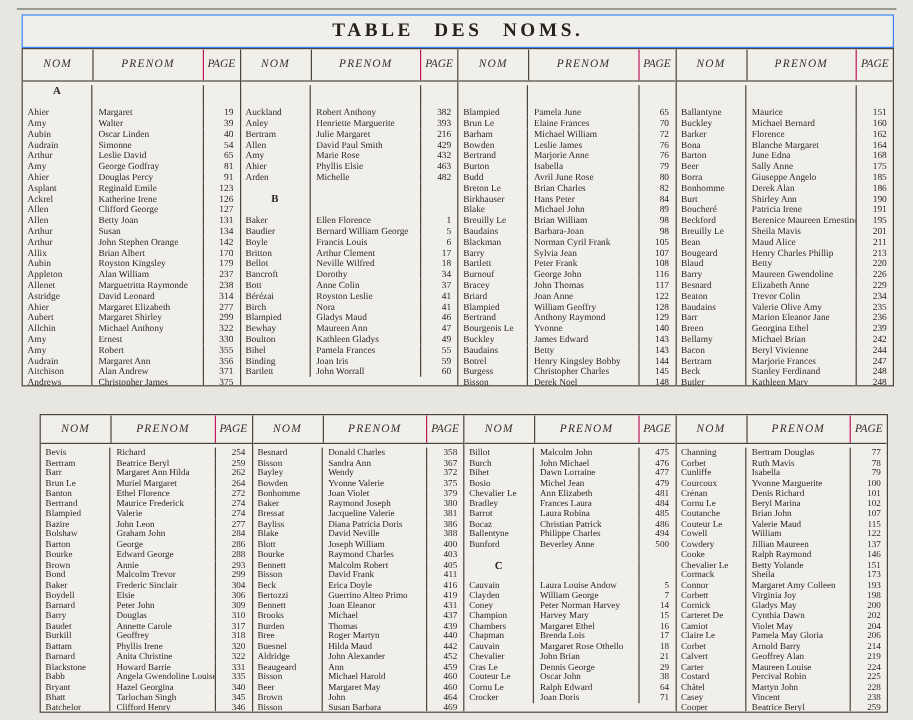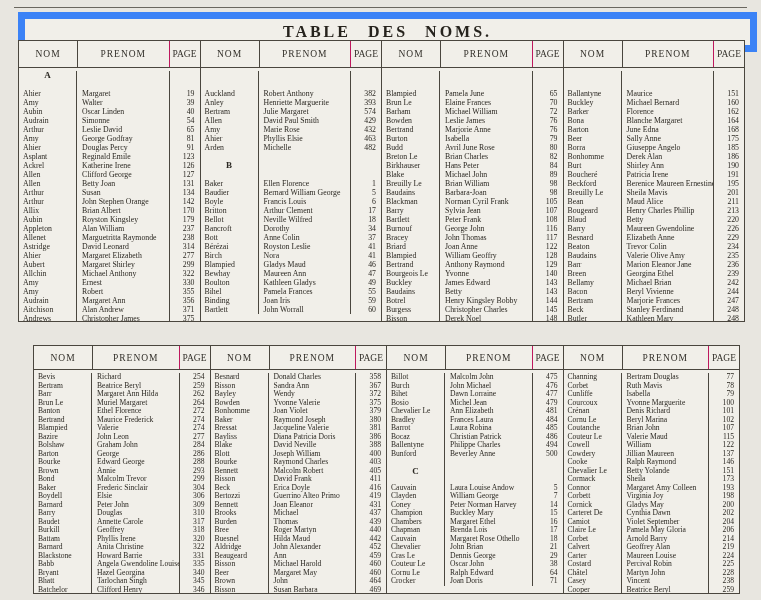--- a/index.html
+++ b/index.html
@@ -5,39 +5,39 @@
   html,body{margin:0;padding:0;}
   body{
     width:761px;height:600px;position:relative;overflow:hidden;
     background:#e8e6e0;
     font-family:"Liberation Serif","DejaVu Serif",serif;
     color:#2b2822;
   }
   .page-rule-top{position:absolute;left:14px;top:7px;width:733px;height:1px;background:#6a675f;}
   .title-box{
     position:absolute;left:18px;top:12px;width:725px;height:26px;
-    border:7px solid #3b82f6;background:#f1efe9;
+    border:1px solid #3b82f6;background:#f1efe9;
     display:flex;align-items:center;justify-content:center;
   }
   .title-box .t{
     font-weight:bold;font-size:16px;letter-spacing:3px;word-spacing:10px;color:#26231d;
   }
   .tbl{
     position:absolute;background:#f1efe9;border:1px solid #4a463e;
     display:flex;flex-direction:row;overflow:hidden;
   }
   .tbl-top{left:18px;top:40px;width:725px;height:280px;}
   .tbl-bot{left:33px;top:345px;width:705px;height:247px;}
   .group{flex:1 1 0;display:flex;flex-direction:column;border-right:1px solid #4a463e;overflow:hidden;}
   .group:last-child{border-right:none;}
   .ghead{display:flex;flex-direction:row;border-bottom:1px solid #4a463e;}
   .tbl-top .ghead{height:26px;}
   .tbl-bot .ghead{height:23px;}
   .hc{display:flex;align-items:center;justify-content:center;
-      font-size:9.5px;letter-spacing:1px;color:#33302a;}
+      font-size:9.5px;letter-spacing:1px;color:#33302a;font-style:italic;}
   .hc-nom{width:58px;border-right:1px solid #4a463e;}
   .hc-prenom{flex:1;border-right:1px solid #be185d;text-align:right;}
   .hc-page{width:30px;letter-spacing:0;}
   .rows{flex:1;display:flex;flex-direction:column;padding-top:3px;overflow:hidden;}
   .row{display:flex;flex-direction:row;flex:0 0 auto;}
   .tbl-top .row{height:9px;line-height:9px;font-size:7.8px;}
   .tbl-bot .row{height:8.5px;line-height:8.5px;font-size:7.6px;}
   .c{white-space:nowrap;overflow:hidden;}
   .c-nom{width:58px;border-right:1px solid #4a463e;padding-left:4px;box-sizing:border-box;}
   .c-prenom{flex:1;border-right:1px solid #4a463e;padding-left:5px;box-sizing:border-box;}
@@ -226,21 +226,21 @@
           <div class="c c-page">382</div>
         </div>
         <div class="row">
           <div class="c c-nom">Anley</div>
           <div class="c c-prenom">Henriette Marguerite</div>
           <div class="c c-page">393</div>
         </div>
         <div class="row">
           <div class="c c-nom">Bertram</div>
           <div class="c c-prenom">Julie Margaret</div>
-          <div class="c c-page">574</div>
+          <div class="c c-page">216</div>
         </div>
         <div class="row">
           <div class="c c-nom">Allen</div>
           <div class="c c-prenom">David Paul Smith</div>
           <div class="c c-page">429</div>
         </div>
         <div class="row">
           <div class="c c-nom">Amy</div>
           <div class="c c-prenom">Marie Rose</div>
           <div class="c c-page">432</div>
@@ -1007,21 +1007,21 @@
           <div class="c c-prenom">William George</div>
           <div class="c c-page">7</div>
         </div>
         <div class="row">
           <div class="c c-nom">Coney</div>
           <div class="c c-prenom">Peter Norman Harvey</div>
           <div class="c c-page">14</div>
         </div>
         <div class="row">
           <div class="c c-nom">Champion</div>
-          <div class="c c-prenom">Buckley Mary</div>
+          <div class="c c-prenom">Harvey Mary</div>
           <div class="c c-page">15</div>
         </div>
         <div class="row">
           <div class="c c-nom">Chambers</div>
           <div class="c c-prenom">Margaret Ethel</div>
           <div class="c c-page">16</div>
         </div>
         <div class="row">
           <div class="c c-nom">Chapman</div>
           <div class="c c-prenom">Brenda Lois</div>
@@ -1146,21 +1146,21 @@
           <div class="c c-prenom">Gladys May</div>
           <div class="c c-page">200</div>
         </div>
         <div class="row">
           <div class="c c-nom">Carteret De</div>
           <div class="c c-prenom">Cynthia Dawn</div>
           <div class="c c-page">202</div>
         </div>
         <div class="row">
           <div class="c c-nom">Camiot</div>
-          <div class="c c-prenom">Violet September</div>
+          <div class="c c-prenom">Violet May</div>
           <div class="c c-page">204</div>
         </div>
         <div class="row">
           <div class="c c-nom">Claire Le</div>
           <div class="c c-prenom">Pamela May Gloria</div>
           <div class="c c-page">206</div>
         </div>
         <div class="row">
           <div class="c c-nom">Corbet</div>
           <div class="c c-prenom">Arnold Barry</div>

